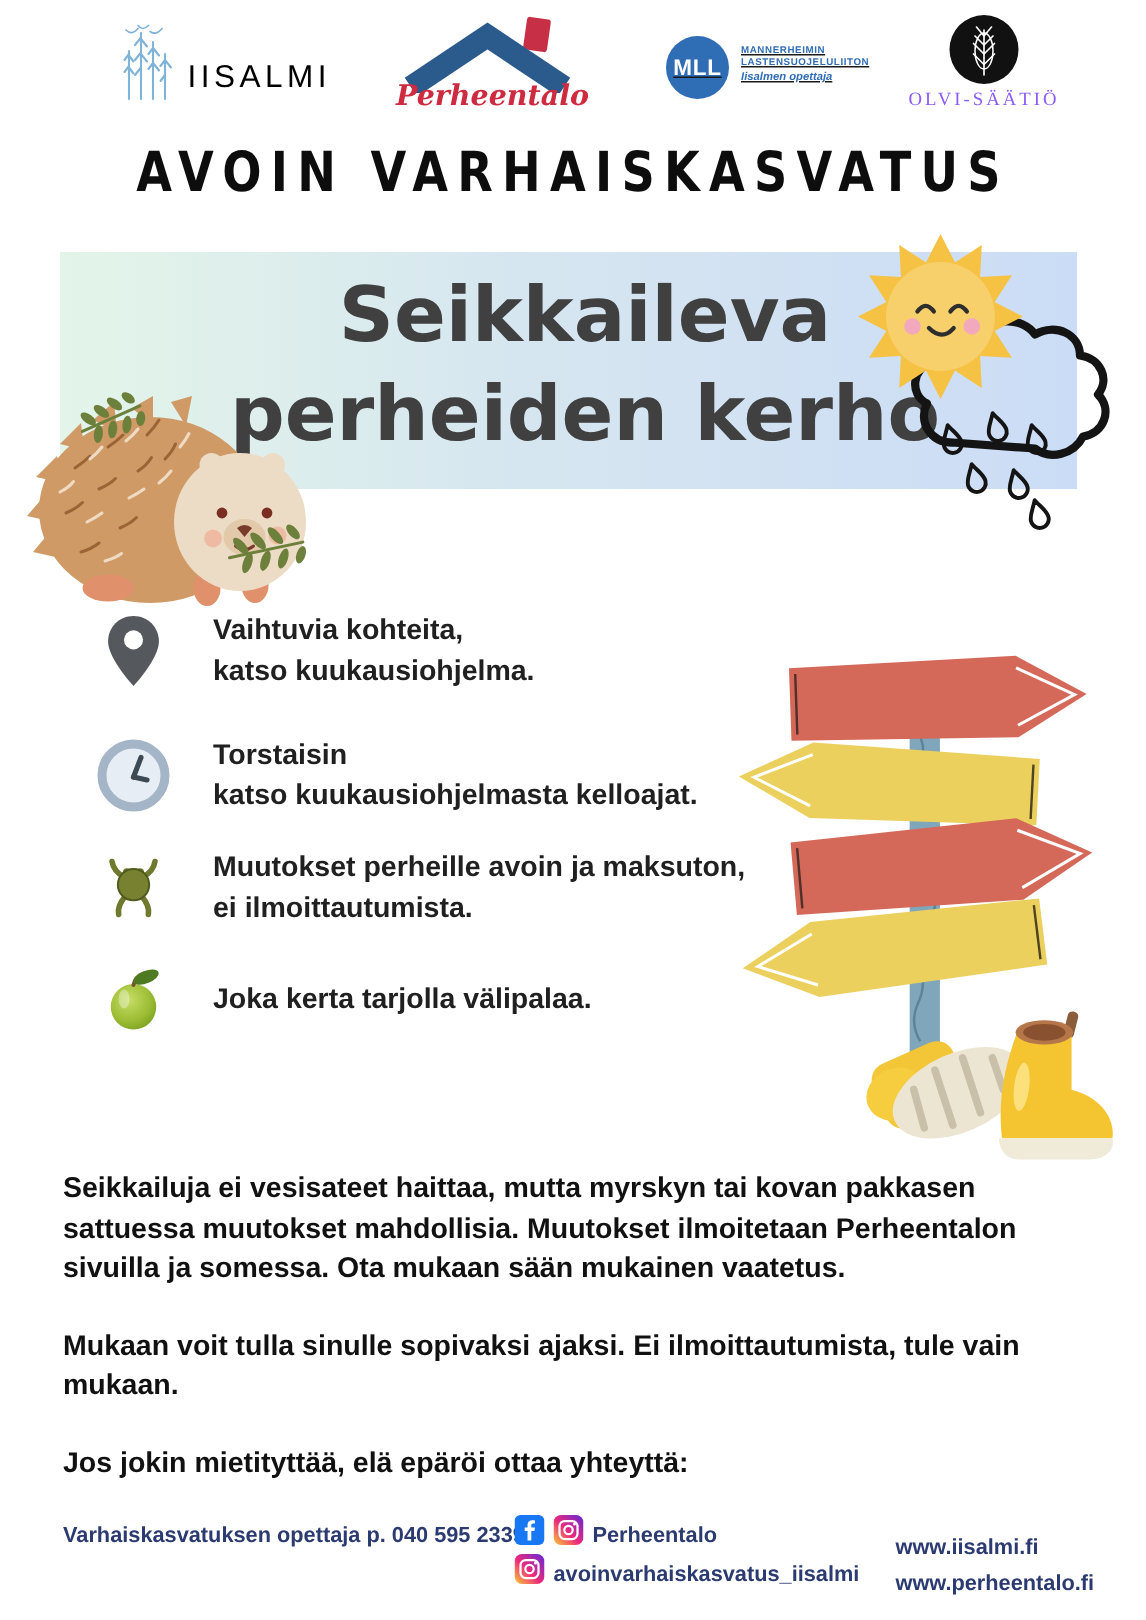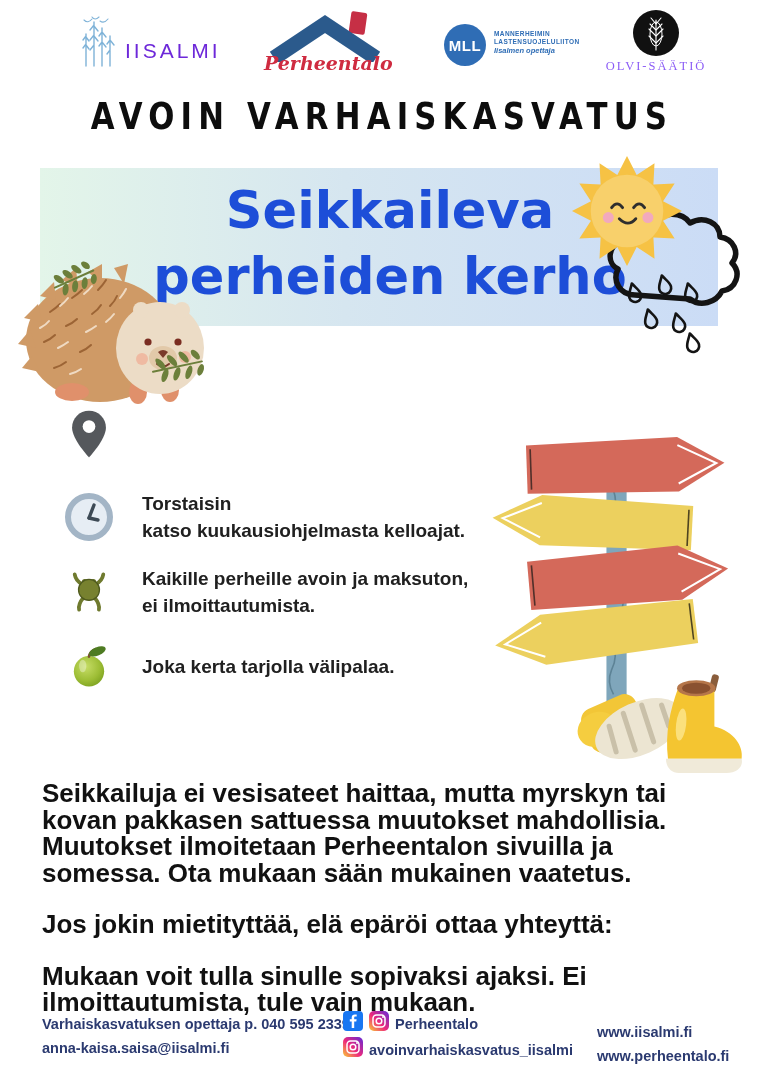--- a/index.html
+++ b/index.html
@@ -6,54 +6,54 @@
   body{background:#888;}
   #poster{
     position:relative;width:764px;height:1080px;background:#ffffff;
     margin:0 auto;overflow:hidden;
     font-family:"Liberation Sans",sans-serif;color:#1a1a1a;
   }
   .abs{position:absolute;}
 
   
   .logo-iisalmi{left:80px;top:14px;display:flex;align-items:flex-end;gap:7px;}
-  .logo-iisalmi .txt{font-size:21px;letter-spacing:3px;color:#6d28d9;padding-bottom:9px;font-weight:400;}
+  .logo-iisalmi .txt{font-size:21px;letter-spacing:3px;color:#000000;padding-bottom:9px;font-weight:400;}
   .logo-perheentalo{left:264px;top:10px;width:122px;text-align:center;}
   .logo-perheentalo .txt{font-family:"DejaVu Serif",serif;font-style:italic;font-weight:700;
       color:#cf2b40;font-size:19px;margin-top:-14px;}
-  .logo-mll{left:444px;top:24px;display:flex;align-items:flex-start;gap:8px;}
+  .logo-mll{left:444px;top:24px;display:flex;align-items:flex-start;gap:8px;text-decoration:underline;}
   .mll-circle{width:42px;height:42px;border-radius:50%;background:#2f6db5;color:#fff;
       display:flex;align-items:center;justify-content:center;font-weight:700;font-size:15px;letter-spacing:.5px;}
   .mll-text{padding-top:6px;color:#2f6db5;}
   .mll-text .l{font-size:6.5px;font-weight:700;letter-spacing:.4px;line-height:8px;}
   .mll-text .l3{font-size:7.5px;font-weight:700;font-style:italic;line-height:10px;}
   .logo-olvi{left:603px;top:10px;width:106px;text-align:center;}
   .olvi-circle{width:46px;height:46px;border-radius:50%;background:#111;margin:0 auto;position:relative;}
   .logo-olvi .txt{font-family:"Liberation Serif",serif;font-size:12.5px;letter-spacing:2px;color:#8b5cf6;margin-top:3px;}
 
   
   .main-title{left:0;top:96px;width:764px;text-align:center;
       font-family:"DejaVu Sans",sans-serif;font-weight:700;font-size:35px;letter-spacing:7px;
       transform:scale(.88,1.05);color:#0d0d0d;}
 
   
   .banner{left:40px;top:168px;width:678px;height:158px;
       background:linear-gradient(90deg,#e3f5e9 0%,#d6e6f0 45%,#cbdcf6 100%);}
   .banner-heading{left:95px;top:178px;width:590px;text-align:center;
       font-family:"DejaVu Sans",sans-serif;font-weight:700;font-size:51px;line-height:66px;
-      color:#1d4ed8;letter-spacing:0px;}
+      color:#404040;letter-spacing:0px;}
 
   
   .info-item{left:64px;display:flex;align-items:center;gap:28px;}
   .info-icon{width:50px;display:flex;justify-content:center;align-items:center;}
   .info-text{font-size:19px;font-weight:700;line-height:27px;color:#202020;}
 
   
   .body-copy{left:42px;top:780px;width:692px;}
-  .body-copy p{margin:0 0 25px 0;font-size:26px;font-weight:700;line-height:26.5px;color:#111;}
+  .body-copy p{margin:0 0 25px 0;font-size:19px;font-weight:700;line-height:26.5px;color:#111;}
 
   
   .footer-text{font-size:14.5px;font-weight:700;color:#2b3a70;line-height:24px;}
   .footer-contact{left:42px;top:1012px;}
   .footer-social{left:343px;top:1012px;}
   .social-row{display:flex;align-items:center;gap:6px;height:24px;margin-bottom:2px;}
   .footer-web{left:597px;top:1020px;}
 </style>
 </head>
 <body>
@@ -231,20 +231,24 @@
     </svg>
   </div>
 
   <div class="abs info-item" style="top:404px;height:60px;">
     <div class="info-icon">
       <svg width="36" height="50" viewBox="0 0 34 46">
         <path d="M17,1 C8,1 1,8 1,17 c0,11 16,28 16,28 s16,-17 16,-28 C33,8 26,1 17,1 Z" fill="#55585c"></path>
         <circle cx="17" cy="16" r="6" fill="#fff"></circle>
       </svg>
     </div>
+    <div class="info-text">
+      <div>Vaihtuvia kohteita,</div>
+      <div>katso kuukausiohjelma.</div>
+    </div>
   </div>
 
   <div class="abs info-item" style="top:487px;height:60px;">
     <div class="info-icon">
       <svg width="50" height="50" viewBox="0 0 50 50">
         <circle cx="25" cy="25" r="21" fill="#e6edf4" stroke="#a3b5c6" stroke-width="6"></circle>
         <g stroke="#3d4a55" stroke-width="3.4" stroke-linecap="round">
           <line x1="25" y1="26" x2="30" y2="13"></line>
           <line x1="25" y1="26" x2="34" y2="28"></line>
         </g>
@@ -264,21 +268,21 @@
           <path d="M26,13 Q32,10 33,4"></path>
           <path d="M15,25 Q10,31 11,36"></path>
           <path d="M25,25 Q30,31 29,36"></path>
         </g>
         <circle cx="16" cy="10.5" r="2.4" fill="#6f7a2e"></circle>
         <circle cx="24" cy="10.5" r="2.4" fill="#6f7a2e"></circle>
         <circle cx="20" cy="18" r="9.5" fill="#77812f" stroke="#4f5a1e" stroke-width="1.2"></circle>
       </svg>
     </div>
     <div class="info-text">
-      <div>Kaikille perheille avoin ja maksuton,</div>
+      <div>Muutokset perheille avoin ja maksuton,</div>
       <div>ei ilmoittautumista.</div>
     </div>
   </div>
 
   <div class="abs info-item" style="top:640px;height:52px;">
     <div class="info-icon">
       <svg width="42" height="46" viewBox="0 0 40 44">
         <defs>
           <radialGradient id="appleGrad" cx="40%" cy="35%" r="75%">
             <stop offset="0%" stop-color="#c6dd66"></stop>
@@ -350,27 +354,26 @@
         <ellipse cx="214" cy="256" rx="19" ry="8" fill="#b5764a"></ellipse>
         <ellipse cx="214" cy="256" rx="14" ry="5.5" fill="#8a5130"></ellipse>
         <ellipse cx="199" cy="292" rx="5" ry="16" fill="#fbe48a" opacity=".85" transform="rotate(7 199 292)"></ellipse>
         <path d="M184,326 L259,326 C261,334 254,340 244,340 L197,340 C189,340 184,334 184,326 Z" fill="#f0ead9"></path>
       </g>
     </svg>
   </div>
 
   <div class="abs body-copy">
     <p>Seikkailuja ei vesisateet haittaa, mutta myrskyn tai kovan pakkasen sattuessa muutokset mahdollisia. Muutokset ilmoitetaan Perheentalon sivuilla ja somessa. Ota mukaan sään mukainen vaatetus.</p>
+    <p>Mukaan voit tulla sinulle sopivaksi ajaksi. Ei ilmoittautumista, tule vain mukaan.</p>
     <p>Jos jokin mietityttää, elä epäröi ottaa yhteyttä:</p>
-    <p>Mukaan voit tulla sinulle sopivaksi ajaksi. Ei ilmoittautumista, tule vain mukaan.</p>
   </div>
 
   <div class="abs footer-contact footer-text">
     <div>Varhaiskasvatuksen opettaja p. 040 595 2339</div>
-    <div>anna-kaisa.saisa@iisalmi.fi</div>
   </div>
 
   <div class="abs footer-social footer-text">
     <div class="social-row">
       <span>
         <svg width="20" height="20" viewBox="0 0 20 20">
           <rect width="20" height="20" rx="4" fill="#1877f2"></rect>
           <path d="M11.2,17 V10.6 h2.1 l.35,-2.3 H11.2 V6.8 c0,-.7 .35,-1.2 1.2,-1.2 h1.3 V3.6 c-.5,-.08 -1.3,-.15 -1.9,-.15 c-1.9,0 -3.1,1.1 -3.1,3.1 v1.75 H6.8 v2.3 h1.9 V17 Z" fill="#fff"></path>
         </svg>
       </span>

